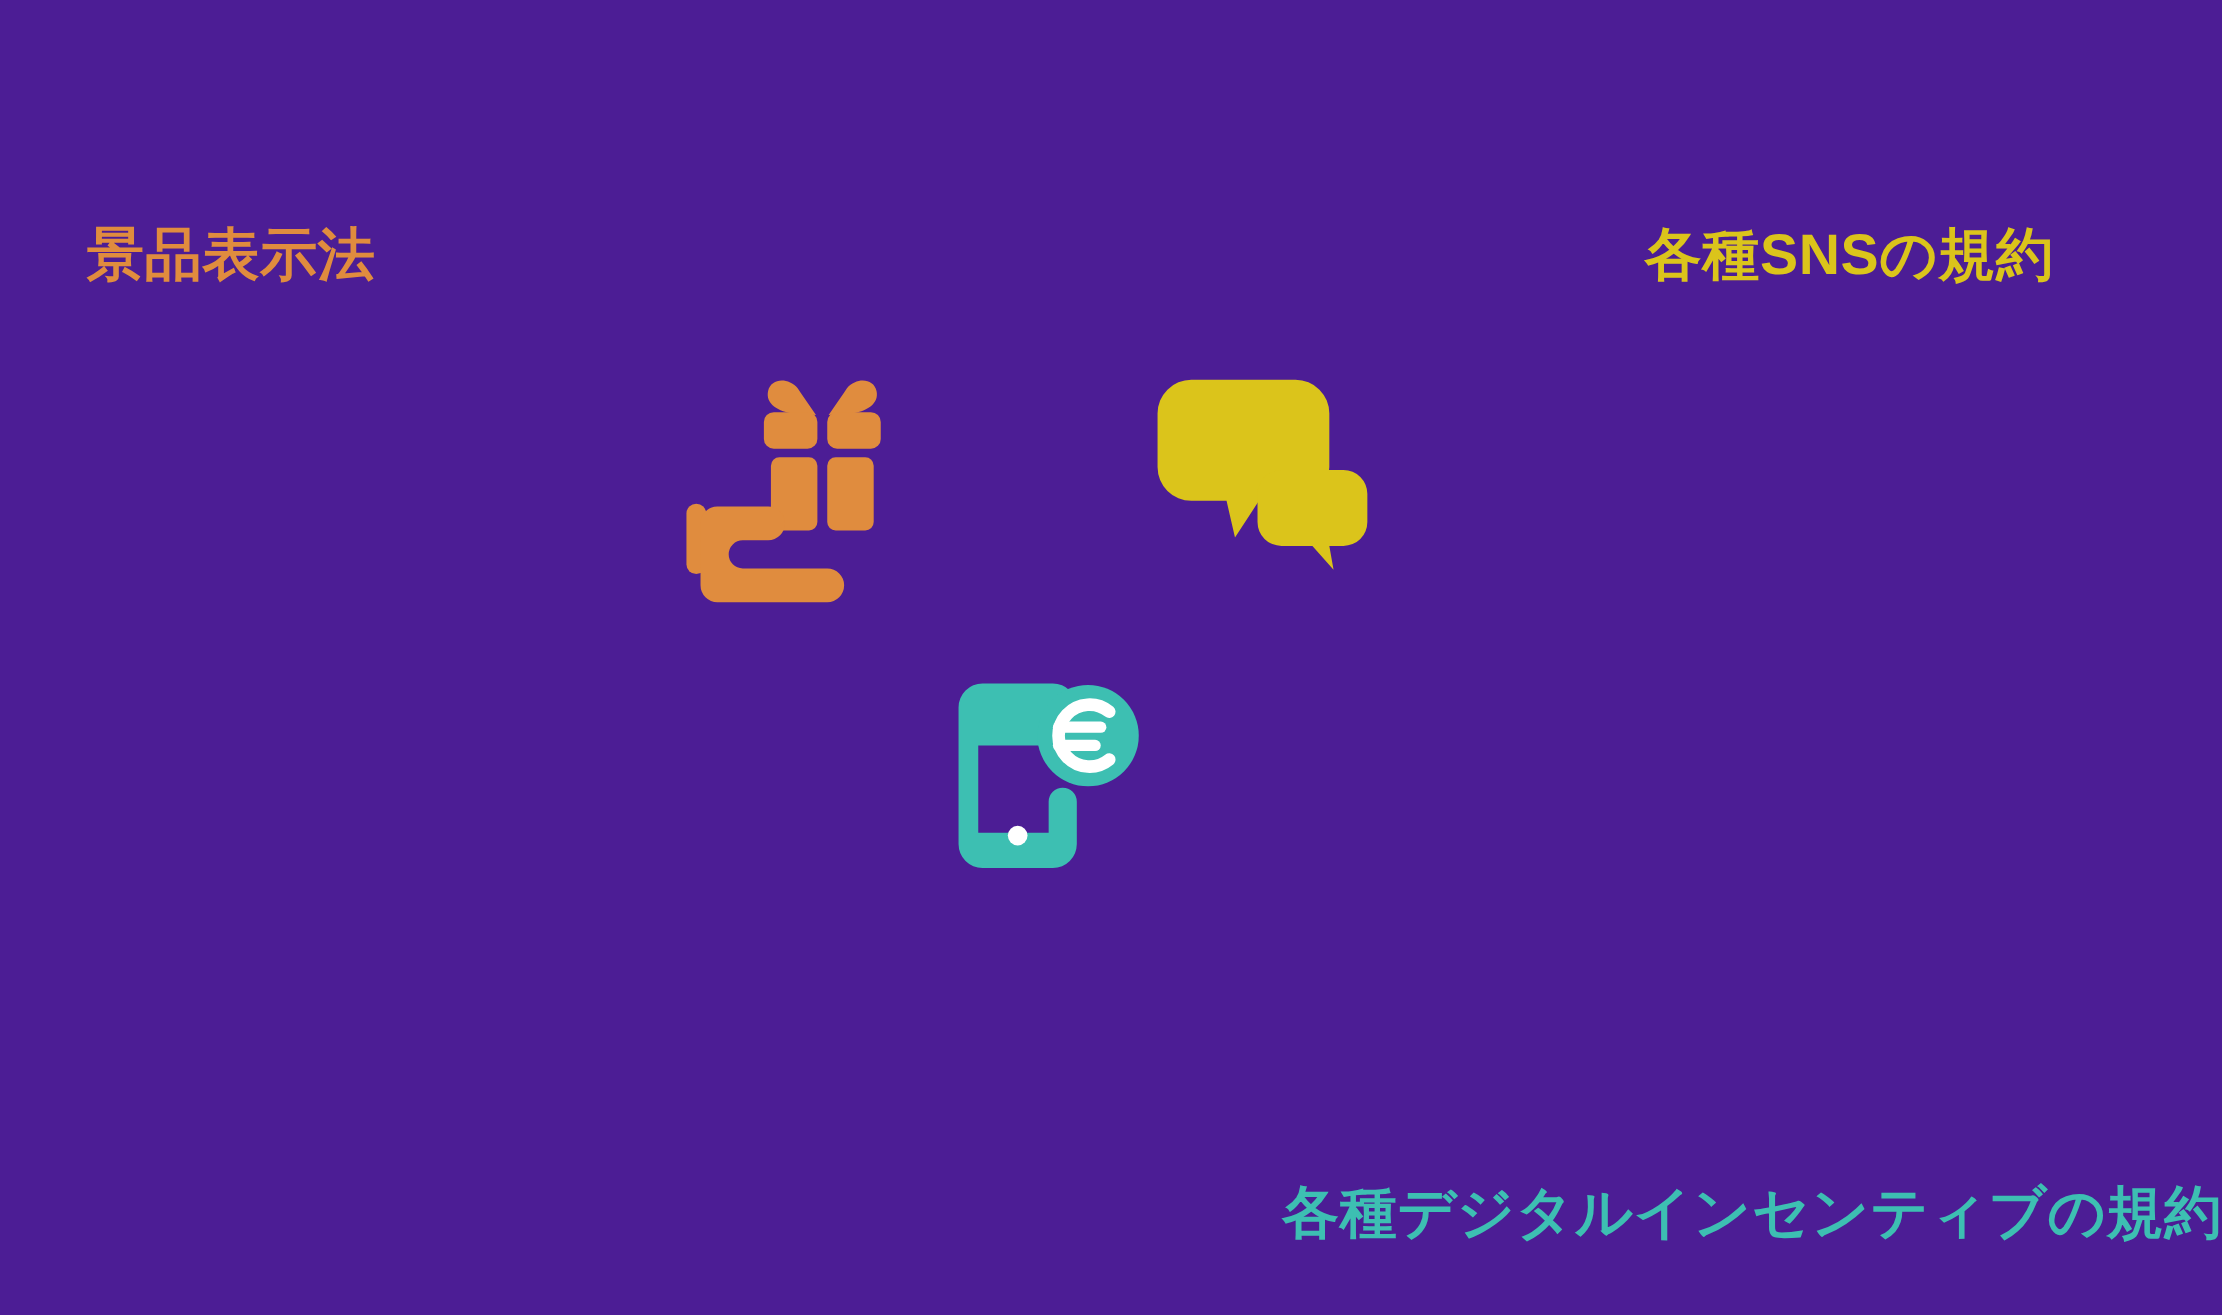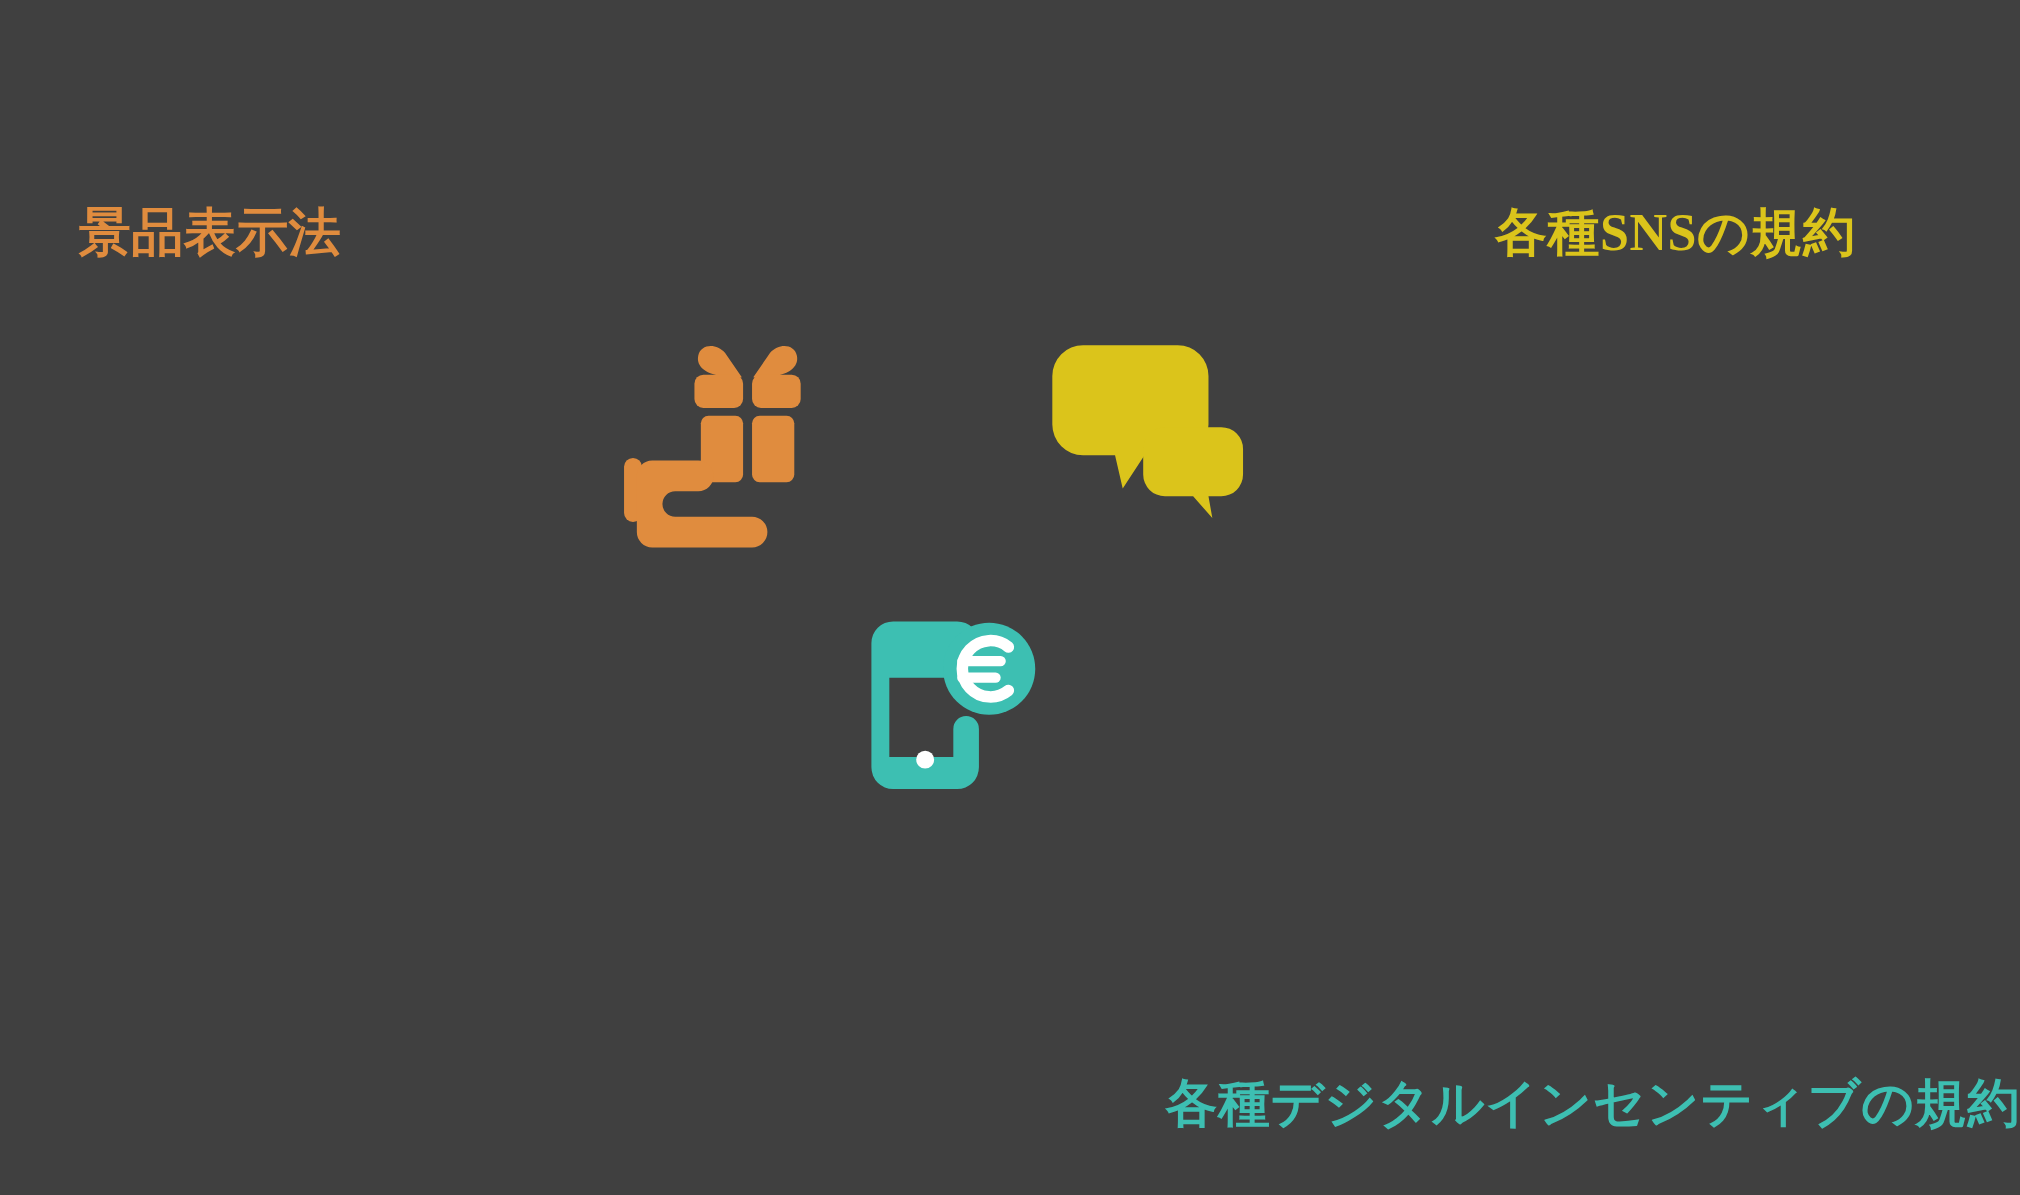--- a/index.html
+++ b/index.html
@@ -11,21 +11,21 @@
   body {
     width: 2020px;
     height: 1195px;
     overflow: hidden;
     font-family: "Liberation Sans", "DejaVu Sans", sans-serif;
   }
   #stage {
     position: relative;
     width: 2020px;
     height: 1195px;
-    background: #404040;
+    background: #4c1d95;
   }
   #diagram-svg {
     position: absolute;
     left: 0;
     top: 0;
     width: 2020px;
     height: 1195px;
   }
   .seg-label {
     position: absolute;
@@ -40,21 +40,20 @@
     top: 204px;
     width: 360px;
     text-align: center;
   }
   #label-right {
     left: 1630px;
     top: 204px;
     width: 360px;
     text-align: center;
     transform: translateX(-135px);
-    font-family: Liberation Serif, serif;
   }
   #label-bottom {
     left: 0px;
     top: 1075px;
     width: 2020px;
     text-align: right;
   }
 </style>
 </head>
 <body>

